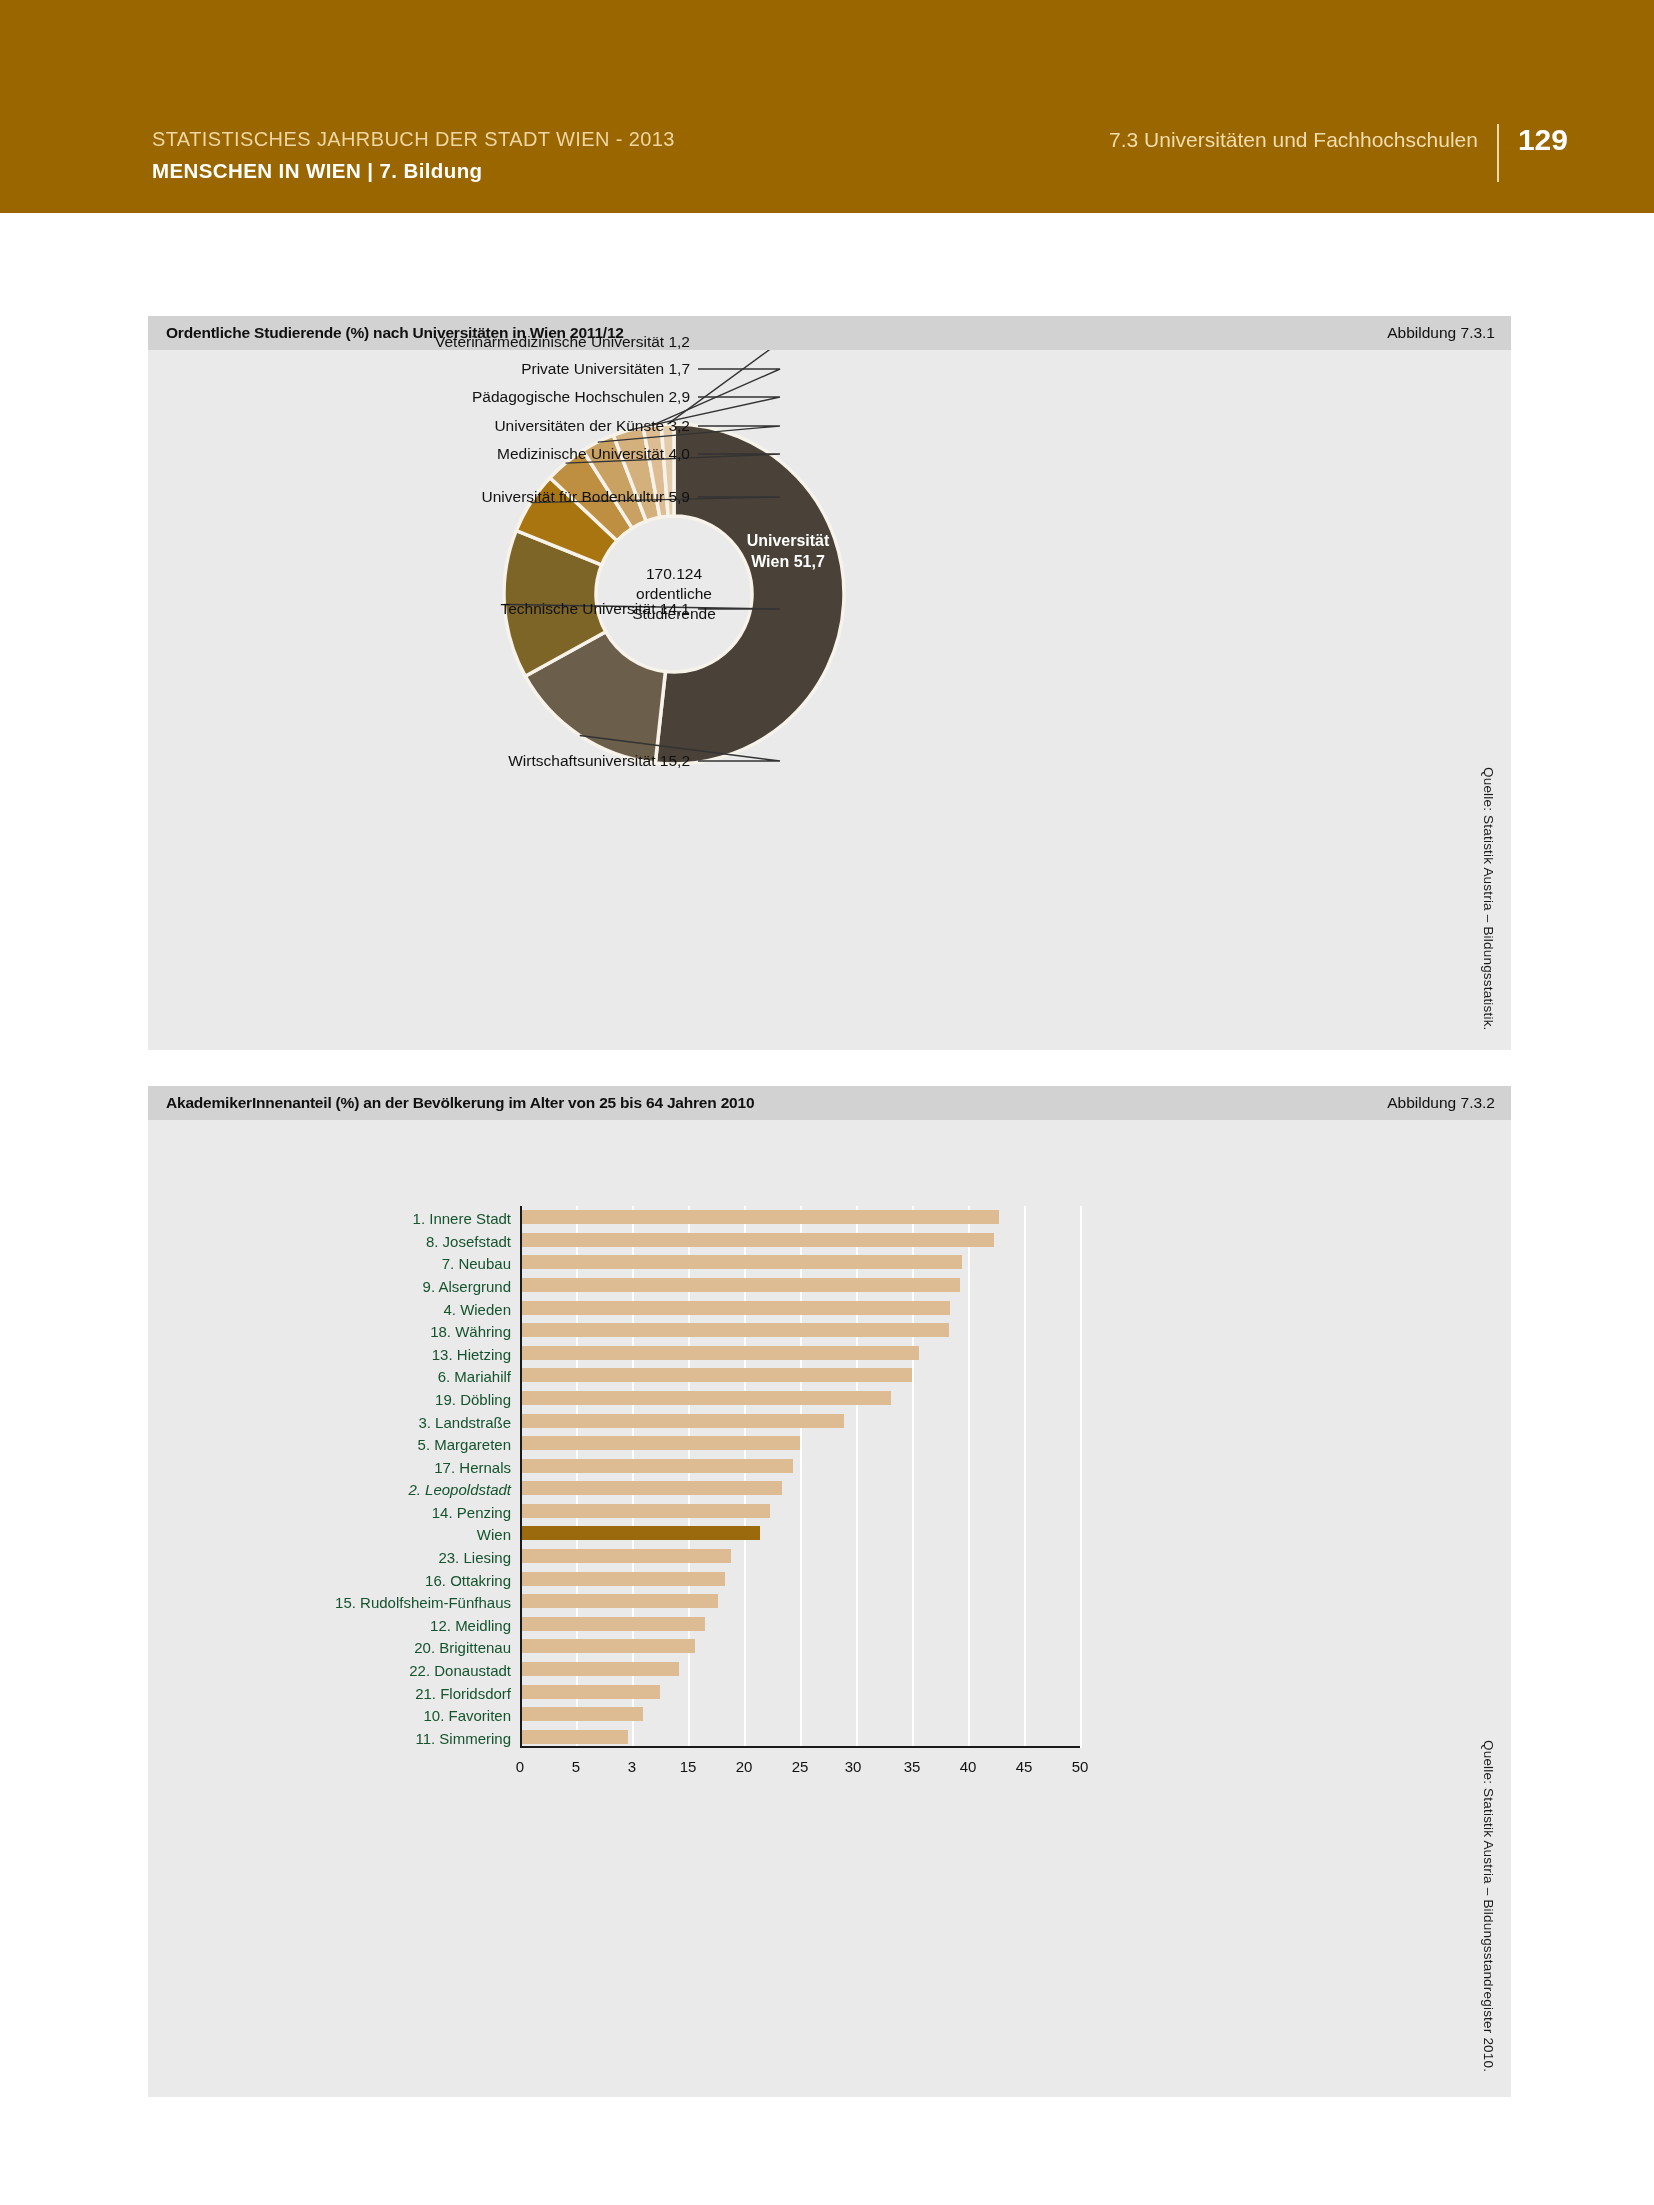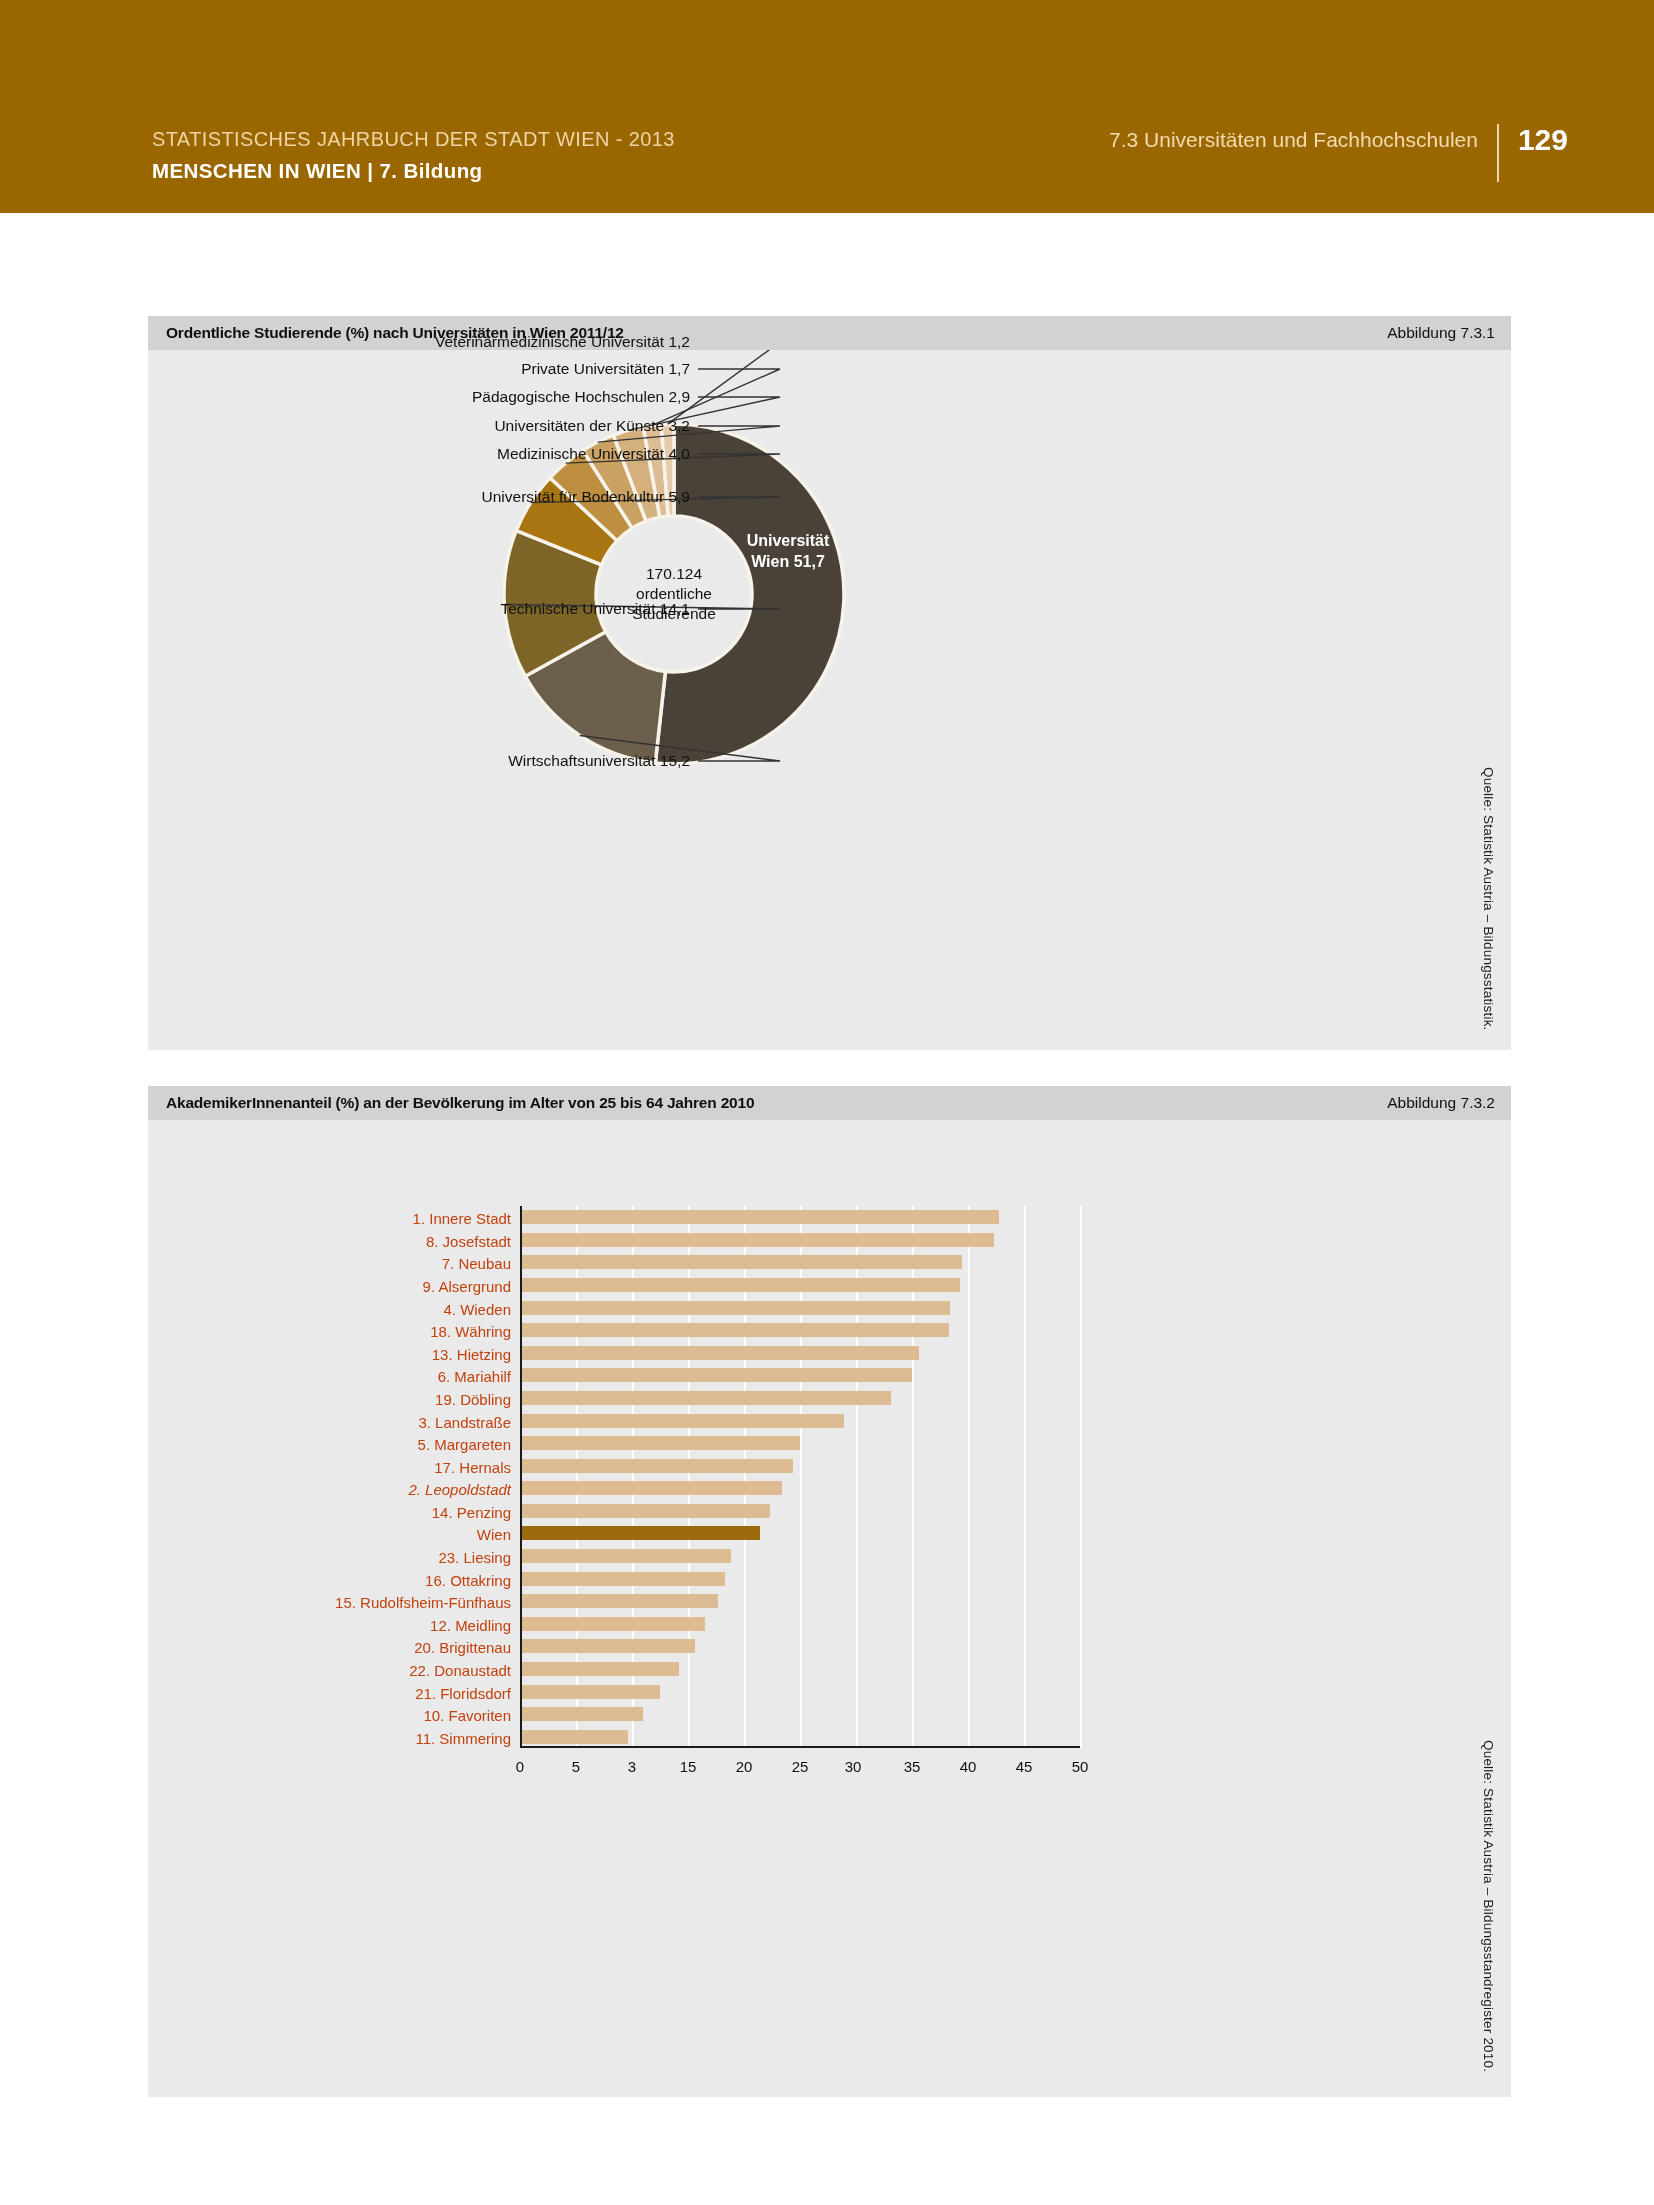--- a/index.html
+++ b/index.html
@@ -163,21 +163,21 @@
     position: absolute; left: 0; top: 0;
     height: 100%;
     background: #ddbc93;
   }
   .bc-bar.highlight { background: #9b6a0d; }
   .bc-cat {
     position: absolute;
     right: 100%;
     padding-right: 9px;
     font-size: 15px;
-    color: #c2410c;
+    color: #14532d;
     white-space: nowrap;
     line-height: 1;
   }
   .bc-gridline {
     position: absolute;
     top: 0; bottom: 0;
     width: 2px;
     background: #ffffff;
   }
   .bc-axis-y {

